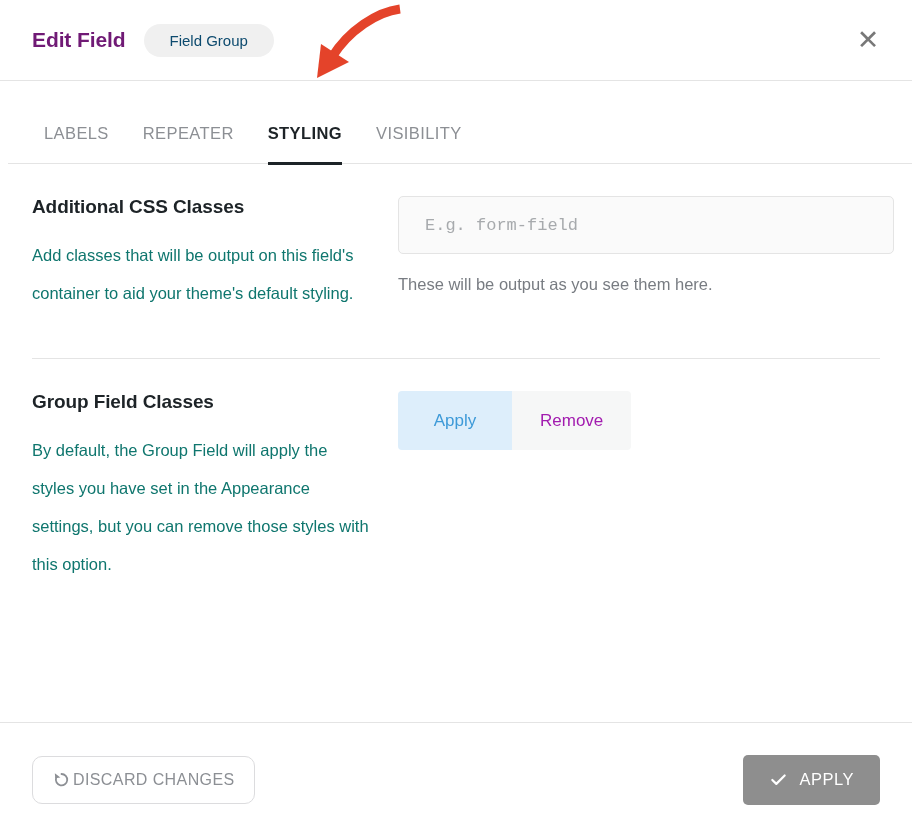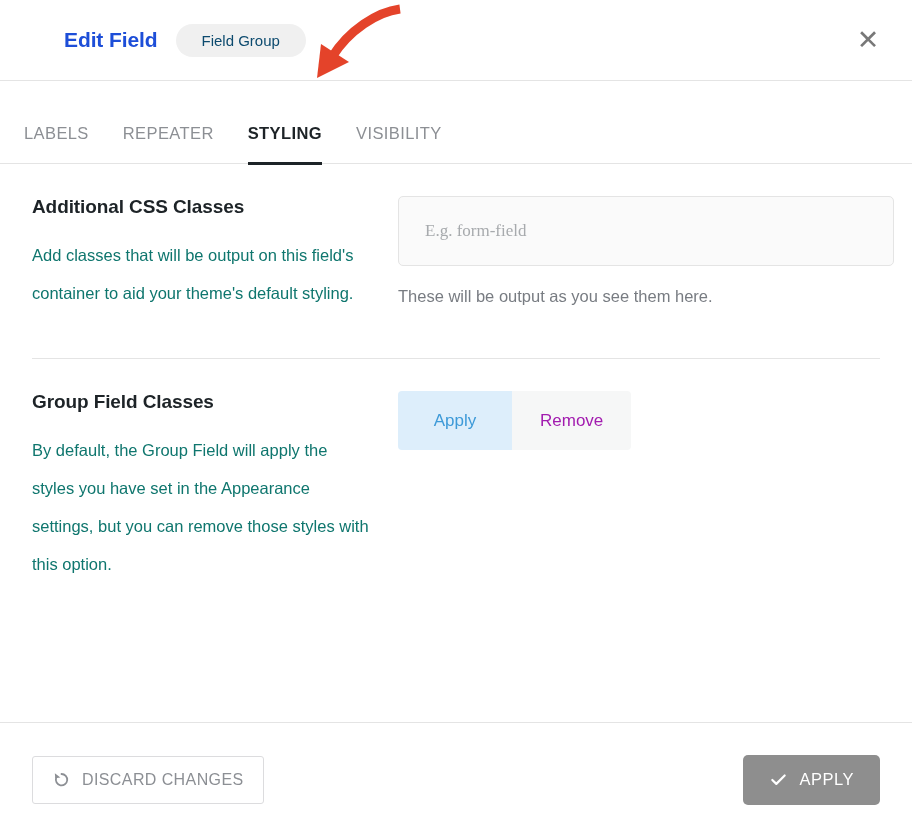--- a/index.html
+++ b/index.html
@@ -25,23 +25,22 @@
     position: relative;
     height: 81px;
     display: flex;
     align-items: center;
     padding: 0 24px 0 32px;
     border-bottom: 1px solid #e4e4e4;
   }
   .header-title {
     font-size: 21px;
     font-weight: bold;
-    color: #1d4ed8;
+    color: #701a75;
     letter-spacing: -0.1px;
-    margin-left: 32px;
   }
   .header-badge {
     margin-left: 18px;
     background: #f0f0f0;
     color: #0c4a6e;
     font-size: 15px;
     padding: 9px 26px;
     border-radius: 999px;
     line-height: 1;
     white-space: nowrap;
@@ -61,23 +60,24 @@
     border: none;
     font-family: "Liberation Sans", sans-serif;
   }
 
   
   .tabs {
     position: relative;
     display: flex;
     align-items: flex-end;
     height: 83px;
-    padding: 0 24px;
+    padding: 0 36px;
     border-bottom: 1px solid #e4e4e4;
     gap: 0;
+    margin-left: 8px;
   }
   .tab {
     position: relative;
     font-size: 16.5px;
     letter-spacing: 0.4px;
     color: #8c8f94;
     padding: 0 0 20px 0;
     margin-right: 34px;
     cursor: pointer;
     background: none;
@@ -132,28 +132,28 @@
     letter-spacing: -0.1px;
   }
   .section-desc {
     font-size: 16.5px;
     line-height: 38px;
     color: #0f766e;
   }
 
   .text-input {
     width: 496px;
-    height: 70px;
+    height: 58px;
     background: #fafafa;
     border: 1px solid #e4e4e4;
     border-radius: 5px;
     padding: 0 26px;
     font-size: 17px;
     color: #50575e;
-    font-family: Liberation Serif, serif;
+    font-family: Liberation Mono, monospace;
     outline: none;
   }
   .text-input::placeholder { color: #a7aaad; }
 
   .field-help {
     margin-top: 21px;
     font-size: 16.5px;
     color: #787c82;
   }
 
@@ -197,26 +197,26 @@
     border-top: 1px solid #e4e4e4;
     display: flex;
     align-items: center;
     justify-content: space-between;
     padding: 0 32px;
     background: #ffffff;
   }
   .btn-discard {
     display: inline-flex;
     align-items: center;
-    gap: 11px;
+    gap: 2px;
     height: 48px;
     padding: 0 19px;
     background: #ffffff;
     border: 1px solid #dcdcde;
-    border-radius: 3px;
+    border-radius: 10px;
     color: #8c8f94;
     font-size: 16px;
     letter-spacing: 0.4px;
     cursor: pointer;
     font-family: "Liberation Sans", sans-serif;
     white-space: nowrap;
   }
   .btn-apply {
     display: inline-flex;
     align-items: center;

